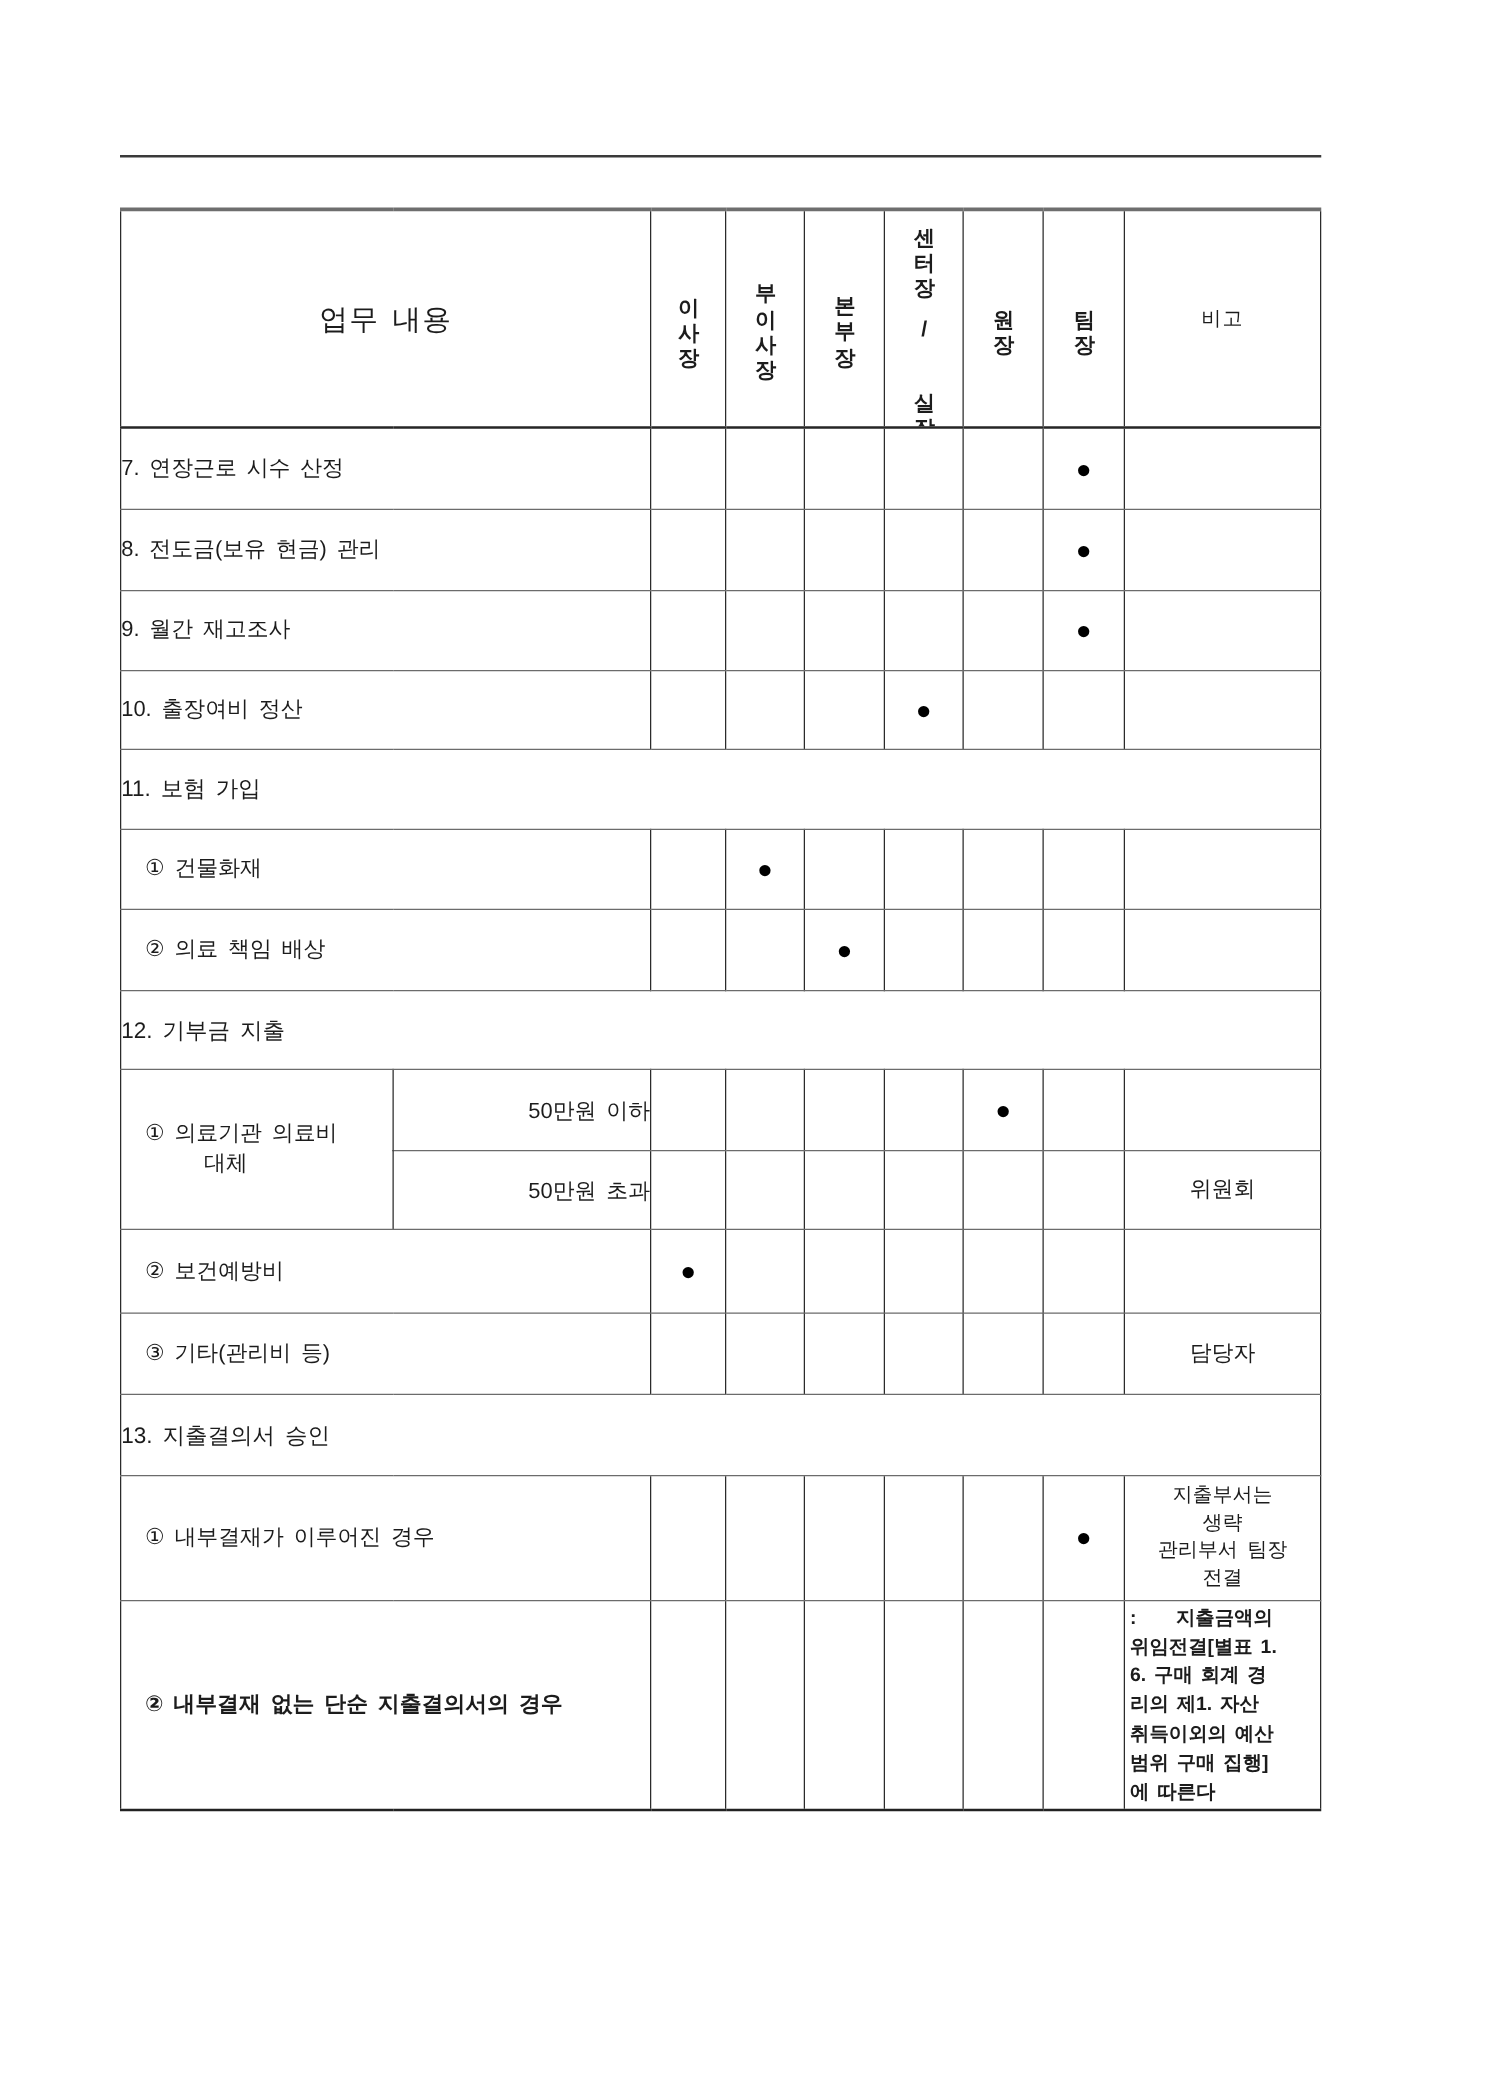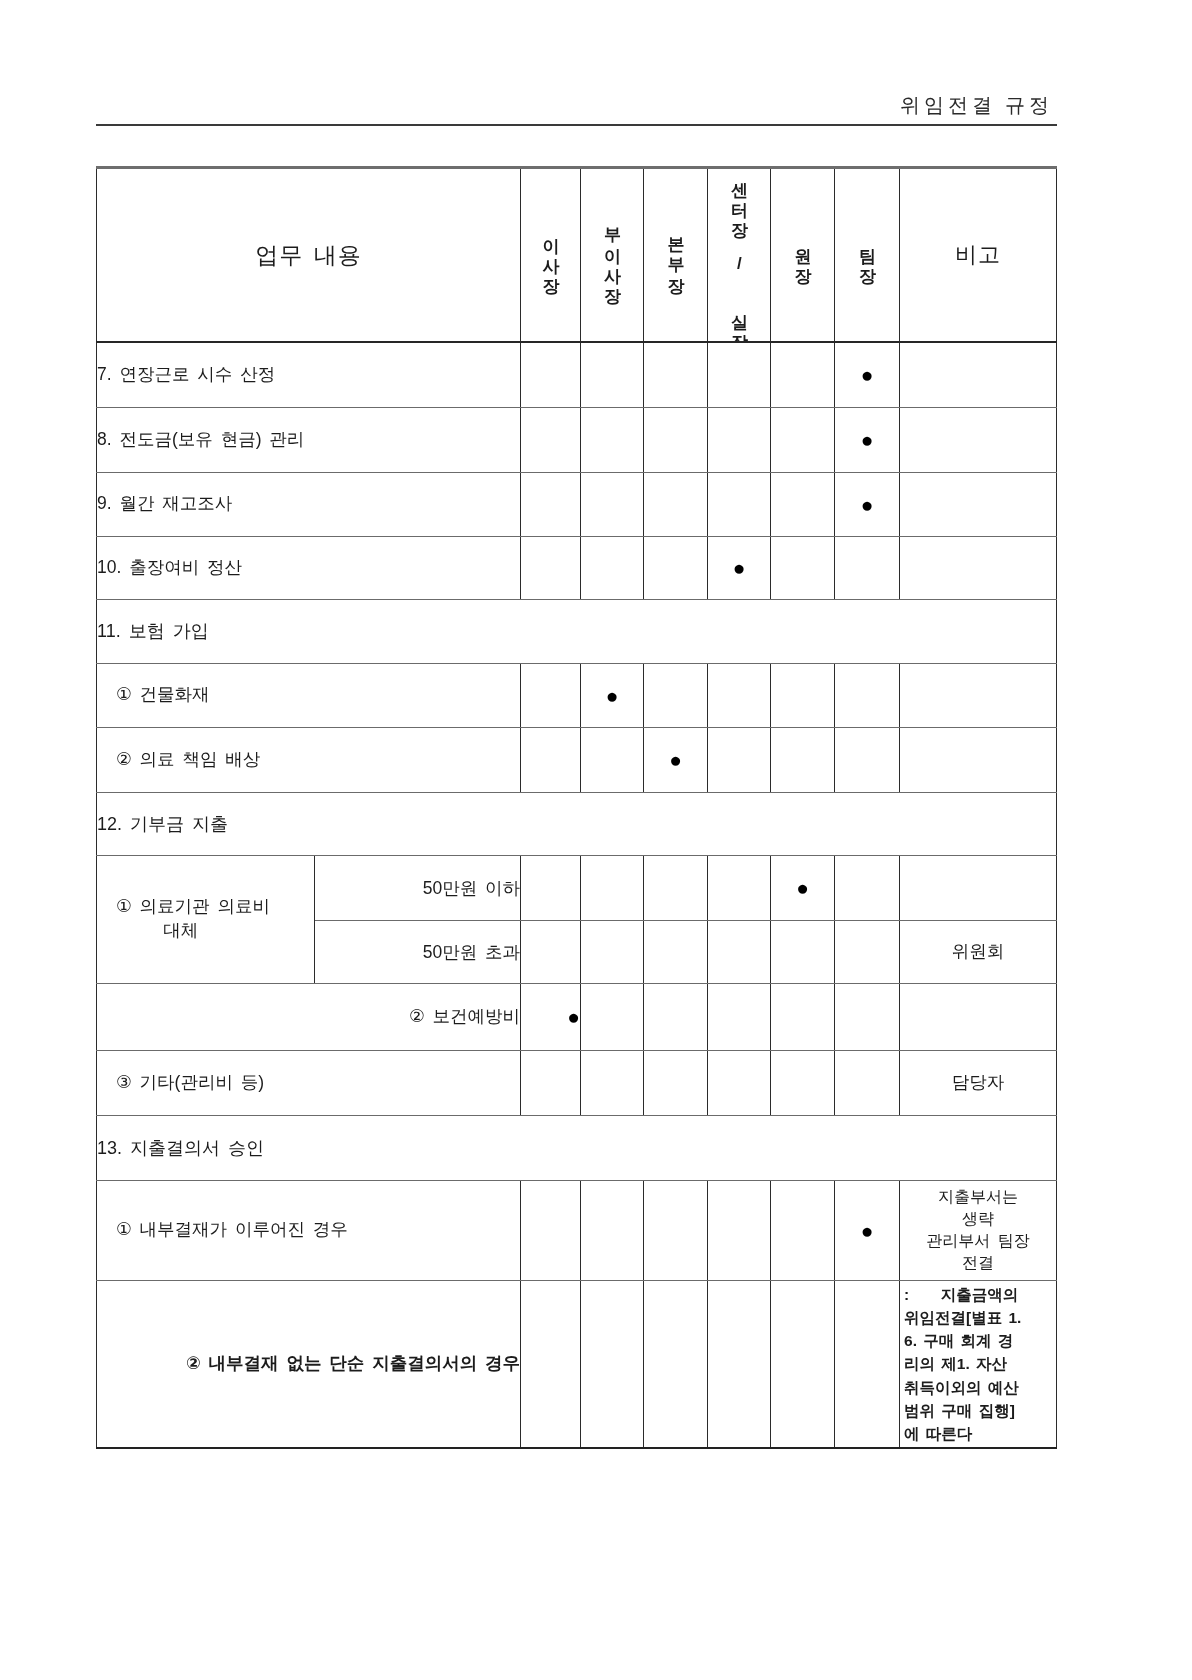--- a/index.html
+++ b/index.html
@@ -62,21 +62,21 @@
     text-orientation:upright;
     margin:0 auto;
     font-weight:bold;
     font-size:17px;
     line-height:1.05;
     letter-spacing:3px;
   }
   th.remark-head{
     text-align:center;
     font-weight:bold;
-    font-size:22px;
+    font-size:16px;
     letter-spacing:1px;
   }
   td.label{
     text-align:left;
     padding-left:12px;
     white-space:pre-wrap;
     line-height:1.35;
   }
   td.label.indent{padding-left:19px;}
   td.section-label{
@@ -106,27 +106,26 @@
     line-height:1.38;
   }
   td.remark.small-justify{
     white-space:pre-wrap;
     text-align:left;
     font-size:15.5px;
     line-height:1.5;
     padding:2px 3px 2px 4px;
     word-spacing:2px;
   }
-  tr.bt2 td{border-top:1.6px solid #333333;text-align:right;}
+  tr.bt2 td{border-top:1.6px solid #333333;}
 </style>
 </head>
 <body>
 
 <div class="page">
-  <div class="doc-title">위임전결 규정</div>
   <div class="title-rule"></div>
 
   <table class="delegation">
     <colgroup>
       <col style="width:218px">
         <col style="width:206px">
       <col style="width:60px">
         <col style="width:63px">
         <col style="width:64px">
       <col style="width:63px">

